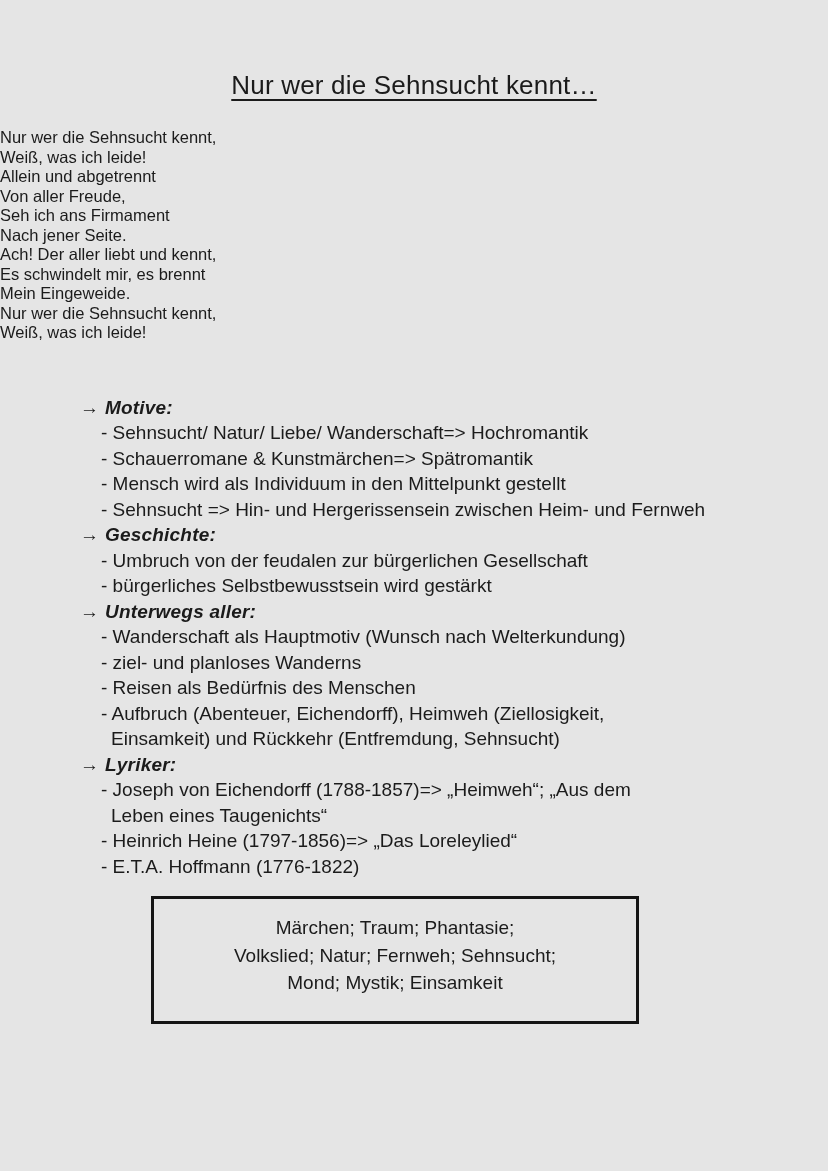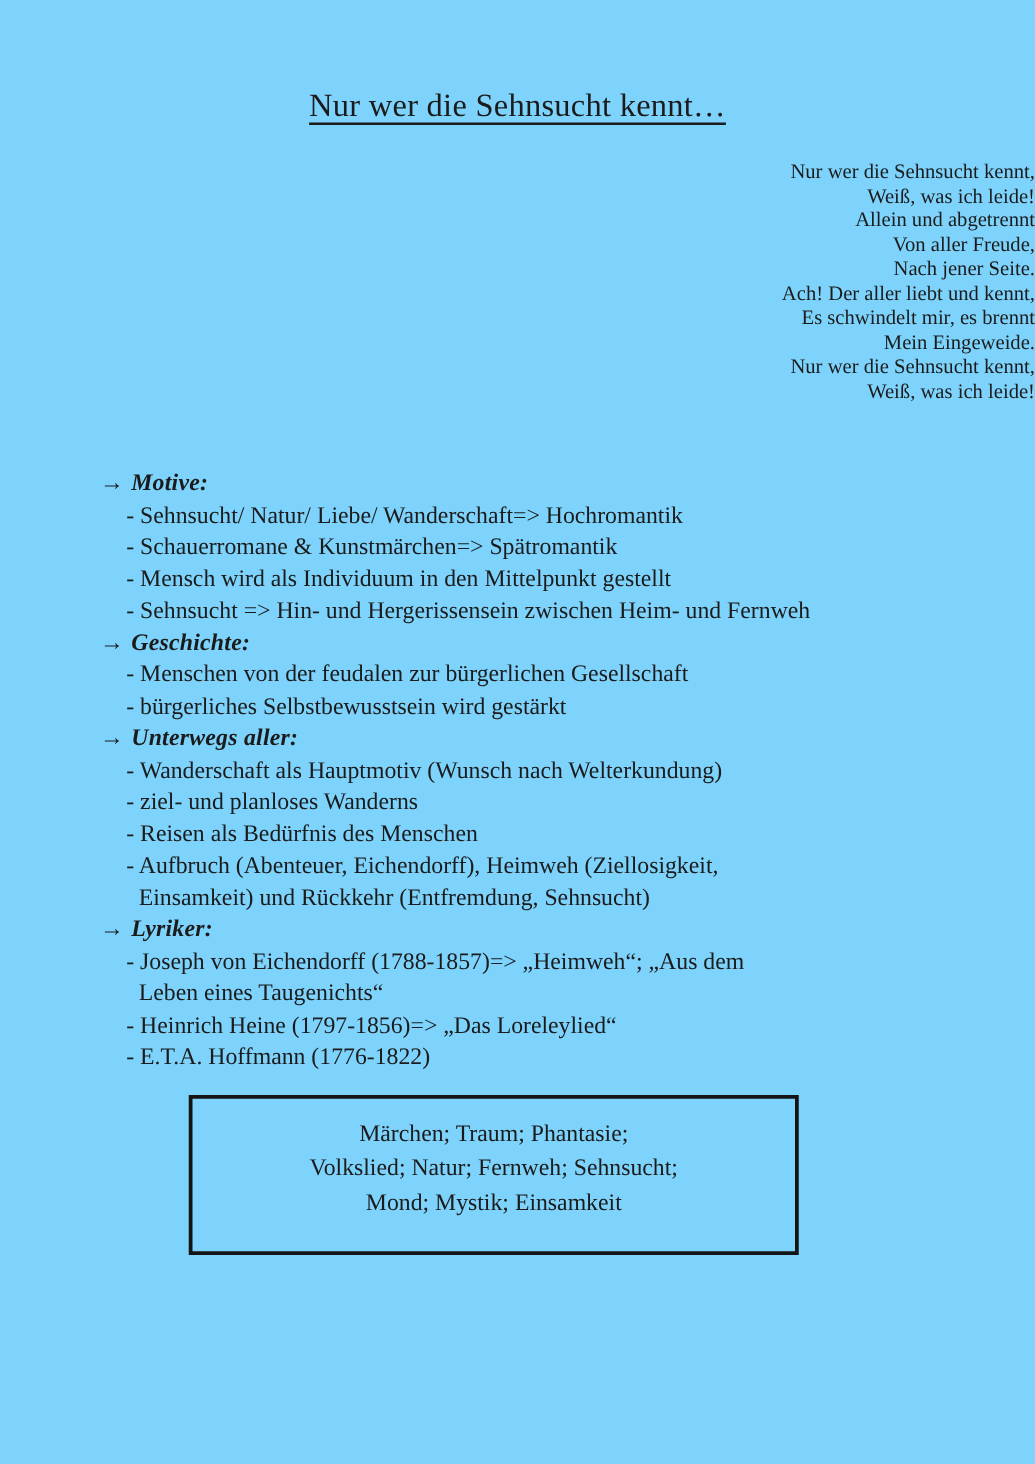--- a/index.html
+++ b/index.html
@@ -4,40 +4,40 @@
 <style>
   html, body {
     margin: 0;
     padding: 0;
     background: #ffffff;
   }
   .page {
     position: relative;
     width: 828px;
     height: 1171px;
-    background: #7dd3fc;
+    background: #e5e5e5;
     color: #1b1b1b;
-    font-family: Liberation Serif, serif;
+    font-family: Liberation Sans, sans-serif;
     box-sizing: border-box;
     overflow: hidden;
   }
   .title {
     margin: 0;
     padding-top: 70px;
     text-align: center;
     font-size: 26px;
     font-weight: 400;
     letter-spacing: 0.2px;
     text-decoration: underline;
     text-underline-offset: 5px;
     text-decoration-thickness: 2px;
   }
   .poem {
     margin-top: 27px;
-    text-align: right;
+    text-align: left;
     font-size: 16.5px;
     line-height: 19.5px;
   }
   .poem-line { white-space: nowrap; }
   .content {
     margin: 52px 0 0 80px;
     width: 666px;
     font-size: 19px;
   }
   .heading-row {
@@ -101,37 +101,38 @@
 
 <div class="page">
 
   <h1 class="title">Nur wer die Sehnsucht kennt…</h1>
 
   <div class="poem" id="poem">
       <div class="poem-line">Nur wer die Sehnsucht kennt,</div>
       <div class="poem-line">Weiß, was ich leide!</div>
       <div class="poem-line">Allein und abgetrennt</div>
       <div class="poem-line">Von aller Freude,</div>
+      <div class="poem-line">Seh ich ans Firmament</div>
       <div class="poem-line">Nach jener Seite.</div>
       <div class="poem-line">Ach! Der aller liebt und kennt,</div>
       <div class="poem-line">Es schwindelt mir, es brennt</div>
       <div class="poem-line">Mein Eingeweide.</div>
       <div class="poem-line">Nur wer die Sehnsucht kennt,</div>
       <div class="poem-line">Weiß, was ich leide!</div>
     </div>
 
   <div class="content">
     <div class="content-lines" id="content-lines">
         <div class="label-row"><span class="arrow">→</span><span class="label-text">Motive:</span></div>
         <div class="item-line">- Sehnsucht/ Natur/ Liebe/ Wanderschaft=&gt; Hochromantik</div>
         <div class="item-line">- Schauerromane &amp; Kunstmärchen=&gt; Spätromantik</div>
         <div class="item-line">- Mensch wird als Individuum in den Mittelpunkt gestellt</div>
         <div class="item-line">- Sehnsucht =&gt; Hin- und Hergerissensein zwischen Heim- und Fernweh</div>
         <div class="label-row"><span class="arrow">→</span><span class="label-text">Geschichte:</span></div>
-        <div class="item-line">- Menschen von der feudalen zur bürgerlichen Gesellschaft</div>
+        <div class="item-line">- Umbruch von der feudalen zur bürgerlichen Gesellschaft</div>
         <div class="item-line">- bürgerliches Selbstbewusstsein wird gestärkt</div>
         <div class="label-row"><span class="arrow">→</span><span class="label-text">Unterwegs aller:</span></div>
         <div class="item-line">- Wanderschaft als Hauptmotiv (Wunsch nach Welterkundung)</div>
         <div class="item-line">- ziel- und planloses Wanderns</div>
         <div class="item-line">- Reisen als Bedürfnis des Menschen</div>
         <div class="item-line">- Aufbruch (Abenteuer, Eichendorff), Heimweh (Ziellosigkeit,</div>
         <div class="cont-line">Einsamkeit) und Rückkehr (Entfremdung, Sehnsucht)</div>
         <div class="label-row"><span class="arrow">→</span><span class="label-text">Lyriker:</span></div>
         <div class="item-line">- Joseph von Eichendorff (1788-1857)=&gt; „Heimweh“; „Aus dem</div>
         <div class="cont-line">Leben eines Taugenichts“</div>

